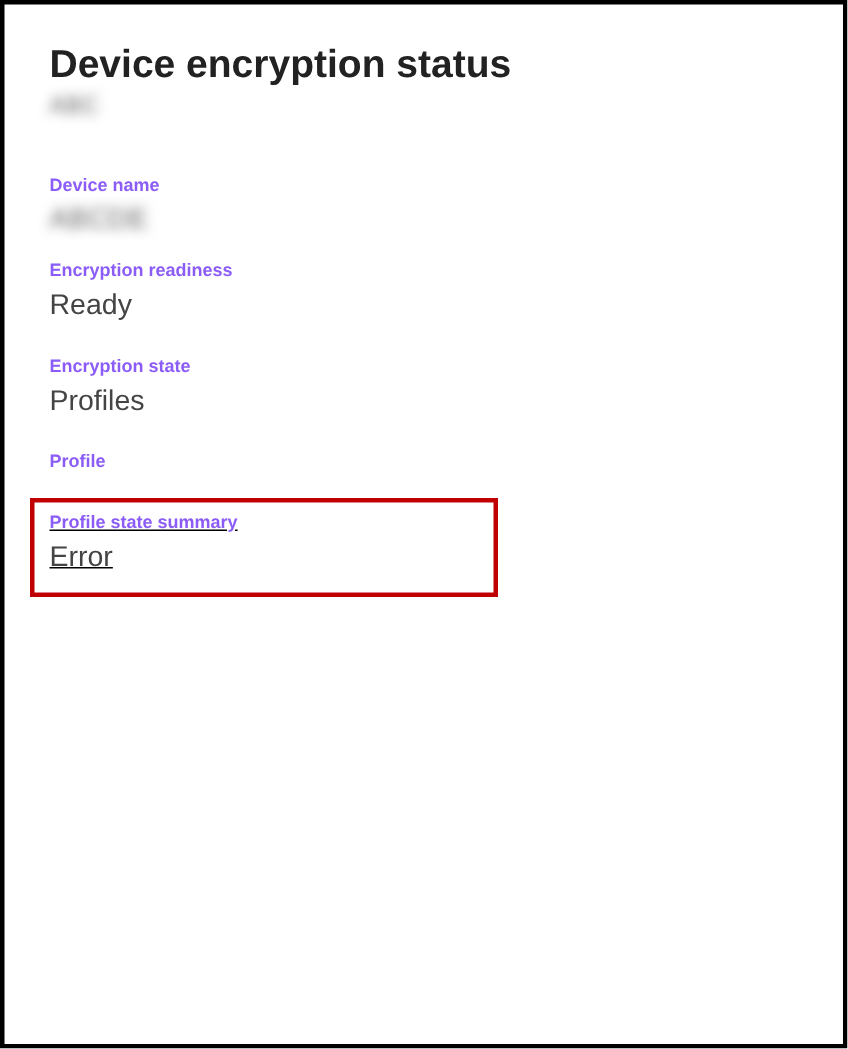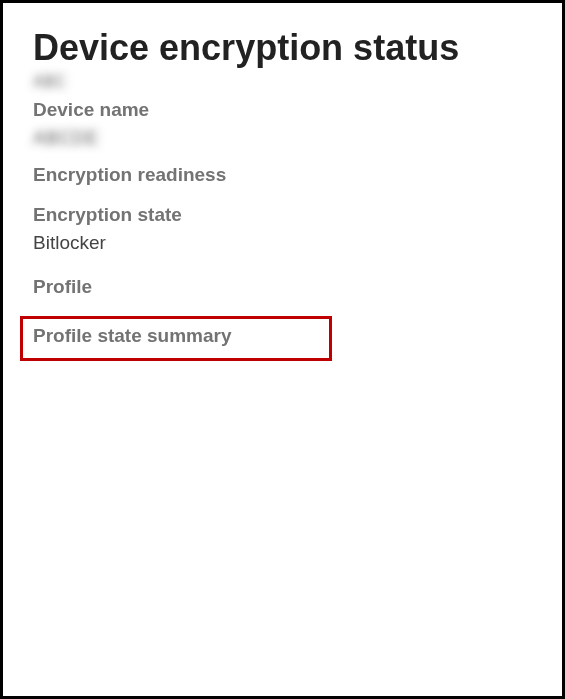--- a/index.html
+++ b/index.html
@@ -13,43 +13,43 @@
       width: 565px;
       height: 699px;
     }
     .frame {
       border: 3px solid #000;
       width: 565px;
       height: 699px;
       padding: 24px 30px;
     }
     .title {
-      font-size: 36px;
+      font-size: 26px;
       font-weight: 600;
       color: #222;
       margin-bottom: 4px;
     }
     .subtitle {
       height: 18px;
       width: 60px;
-      margin-bottom: 8px;
+      margin-bottom: 36px;
     }
     .blur {
       color: transparent;
       text-shadow: 0 0 8px rgba(80,80,80,0.9);
       user-select: none;
       display: inline-block;
     }
     .field {
       margin-bottom: 18px;
     }
     .field-label {
-      font-size: 19px;
+      font-size: 12px;
       font-weight: 600;
-      color: #737373;
+      color: #8b5cf6;
       margin-bottom: 3px;
     }
     .field-value {
       font-size: 19px;
       font-weight: 400;
       color: #444;
       line-height: 1.5;
       word-break: break-word;
     }
     .blur-value {
@@ -58,20 +58,21 @@
     }
     .highlighted {
       border: 3px solid #c00000;
       padding: 6px 10px 8px 10px;
       margin-left: -13px;
       margin-right: 200px;
       margin-bottom: 14px;
     }
     .highlighted .field {
       margin-bottom: 0;
+      text-decoration: underline;
     }
     .highlighted .field-label {
       margin-bottom: 3px;
     }
   </style>
 </head>
 <body>
 
 <div class="frame">
   <h1 class="title">Device encryption status</h1>
@@ -81,32 +82,34 @@
 
   <div class="field">
     <div class="field-label">Device name</div>
     <div class="field-value blur-value">
       <span class="blur">ABCDE</span>
     </div>
   </div>
 
   <div class="field">
     <div class="field-label">Encryption readiness</div>
+    <div class="field-value">Ready</div>
   </div>
 
   <div class="field">
     <div class="field-label">Encryption state</div>
-    <div class="field-value">Bitlocker</div>
+    <div class="field-value">Profiles</div>
   </div>
 
   <div class="field">
     <div class="field-label">Profile</div>
   </div>
 
   <div class="highlighted">
     <div class="field">
       <div class="field-label">Profile state summary</div>
+      <div class="field-value">Error</div>
     </div>
   </div>
 
   <div class="field">
   </div>
 </div>
 
 </body></html>

